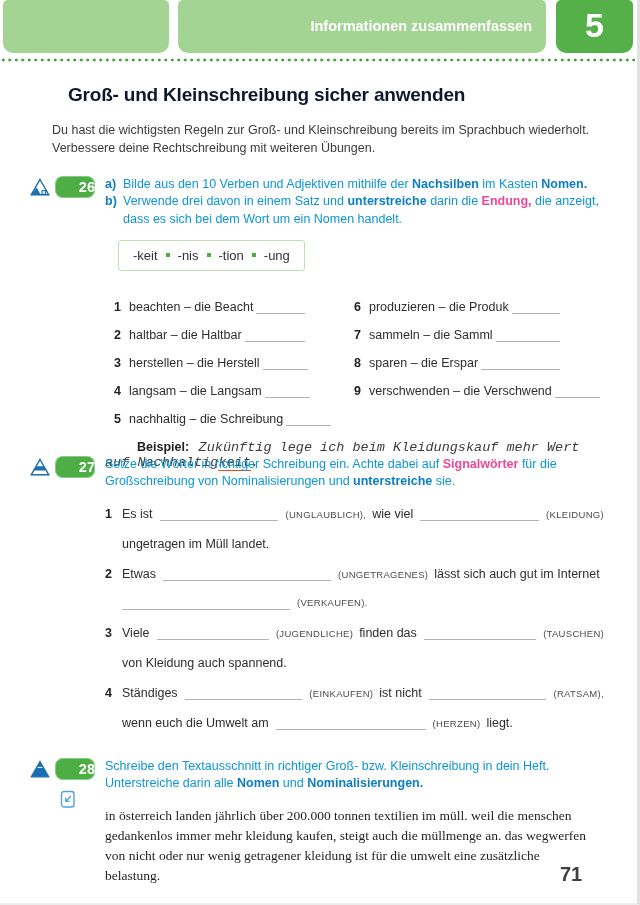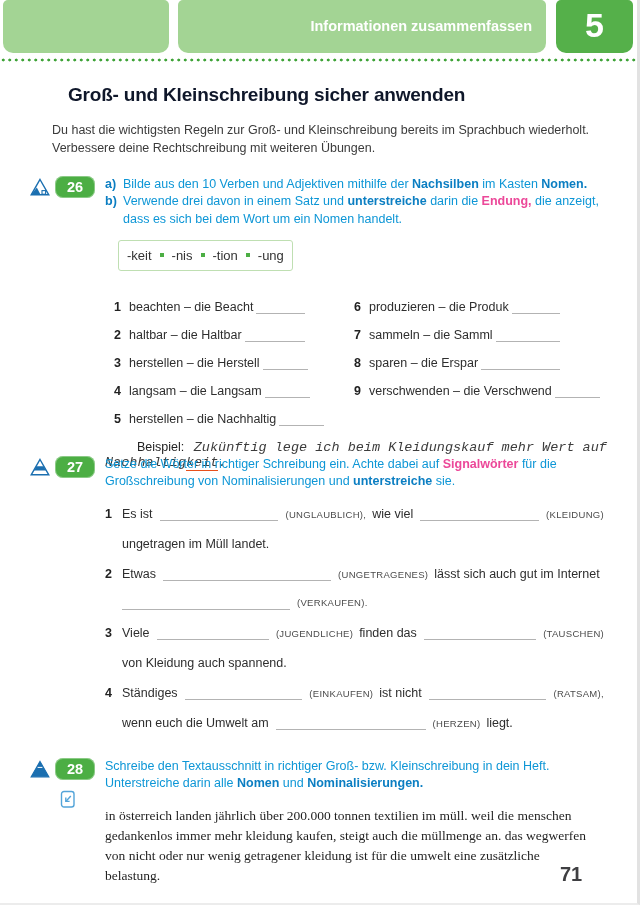--- a/index.html
+++ b/index.html
@@ -18,45 +18,45 @@
     background-size:6.5px 4px;background-repeat:repeat-x;}
 
   
   .page-title{position:absolute;top:84px;left:68px;margin:0;font-size:19px;font-weight:bold;color:#0f172a;letter-spacing:-0.2px;}
   .intro{position:absolute;top:121px;left:52px;width:545px;font-size:12.5px;line-height:1.45;color:#3b3b3b;}
 
   
   .ex{position:absolute;left:0;width:640px;}
   .ex26{top:176px;} .ex27{top:456px;} .ex28{top:722px;margin-top:36px;}
   .ex-icon{position:absolute;left:30px;top:2px;}
-  .ex-badge{position:absolute;left:55px;top:0;min-width:40px;text-align:center;background:#4cae44;color:#fff;font-weight:bold;font-size:14.5px;border-radius:8px;padding:3px 0;box-shadow:inset 0 0 0 1px rgba(255,255,255,.35);}
+  .ex-badge{position:absolute;left:55px;top:0;min-width:40px;text-align:right;background:#4cae44;color:#fff;font-weight:bold;font-size:14.5px;border-radius:8px;padding:3px 0;box-shadow:inset 0 0 0 1px rgba(255,255,255,.35);}
   .nb-icon{position:absolute;left:60px;top:32px;}
   .ex-body{margin-left:105px;width:505px;}
   .instr{color:#0d96d6;font-size:12.5px;line-height:1.38;}
   .instr .b{font-weight:bold;color:#0b7ec2;text-align:center;}
   .instr .r{font-weight:bold;color:#ec4899;}
   .instr-row{display:flex;}
   .instr-label{width:18px;font-weight:bold;flex:0 0 18px;color:#0b7ec2;}
 
   
-  .suffix-box{display:inline-flex;align-items:center;margin:12px 0 0 13px;padding:7px 8px;border:1.5px solid #bfdfb2;border-radius:3px;font-size:13px;color:#333;}
+  .suffix-box{display:inline-flex;align-items:center;margin:12px 0 0 13px;padding:7px 14px;border:1.5px solid #bfdfb2;border-radius:3px;font-size:13px;color:#333;}
   .sq-bullet{width:4px;height:4px;background:#4cae44;margin:0 8px;display:inline-block;}
 
   
   .wordgrid{display:flex;margin-top:15px;font-size:12.5px;color:#2e2e2e;}
   .wcol{width:200px;}
   .wcol.right{margin-left:40px;width:215px;}
   .word-row{display:flex;align-items:flex-end;height:28px;}
   .word-row .num{width:16px;text-align:right;margin-right:8px;font-weight:bold;color:#222;flex:0 0 16px;}
   .word-row .txt{white-space:nowrap;}
   .wblank{flex:1 1 auto;min-width:45px;border-bottom:1px solid #b3b3b3;height:3px;margin-left:3px;}
 
   
   .beispiel{margin-top:14px;font-size:12.5px;color:#222;}
-  .bsp-label{font-weight:normal;padding-left:32px;}
+  .bsp-label{font-weight:bold;padding-left:32px;}
   .hand{font-family:Liberation Mono, monospace;font-style:italic;font-size:13.5px;color:#3c3c3c;margin-left:6px;}
   .hand .u{border-bottom:1.5px solid #e8501b;}
 
   
   .fline{display:flex;align-items:baseline;margin-top:16px;font-size:12.5px;color:#2e2e2e;white-space:nowrap;}
   .fline .num{width:17px;font-weight:bold;flex:0 0 17px;color:#222;}
   .fline.cont{margin-left:17px;}
   .blank{flex:1 1 auto;max-width:172px;min-width:60px;border-bottom:1px solid #b3b3b3;height:12px;align-self:flex-end;margin:0 7px;}
   .blank.fixed{flex:0 0 auto;width:168px;}
   .tag{font-size:9.5px;color:#4b4b4b;letter-spacing:0.3px;margin-right:6px;}
@@ -134,21 +134,21 @@
               <span class="txt">herstellen – die Herstell</span>
               <span class="wblank"></span>
             </div>
           <div class="word-row">
               <span class="num">4</span>
               <span class="txt">langsam – die Langsam</span>
               <span class="wblank"></span>
             </div>
           <div class="word-row">
               <span class="num">5</span>
-              <span class="txt">herstellen – die Nachhaltig</span>
+              <span class="txt">nachhaltig – die Schreibung</span>
               <span class="wblank"></span>
             </div>
         </div>
         <div class="wcol right">
           <div class="word-row">
               <span class="num">6</span>
               <span class="txt">produzieren – die Produk</span>
               <span class="wblank"></span>
             </div>
           <div class="word-row">

